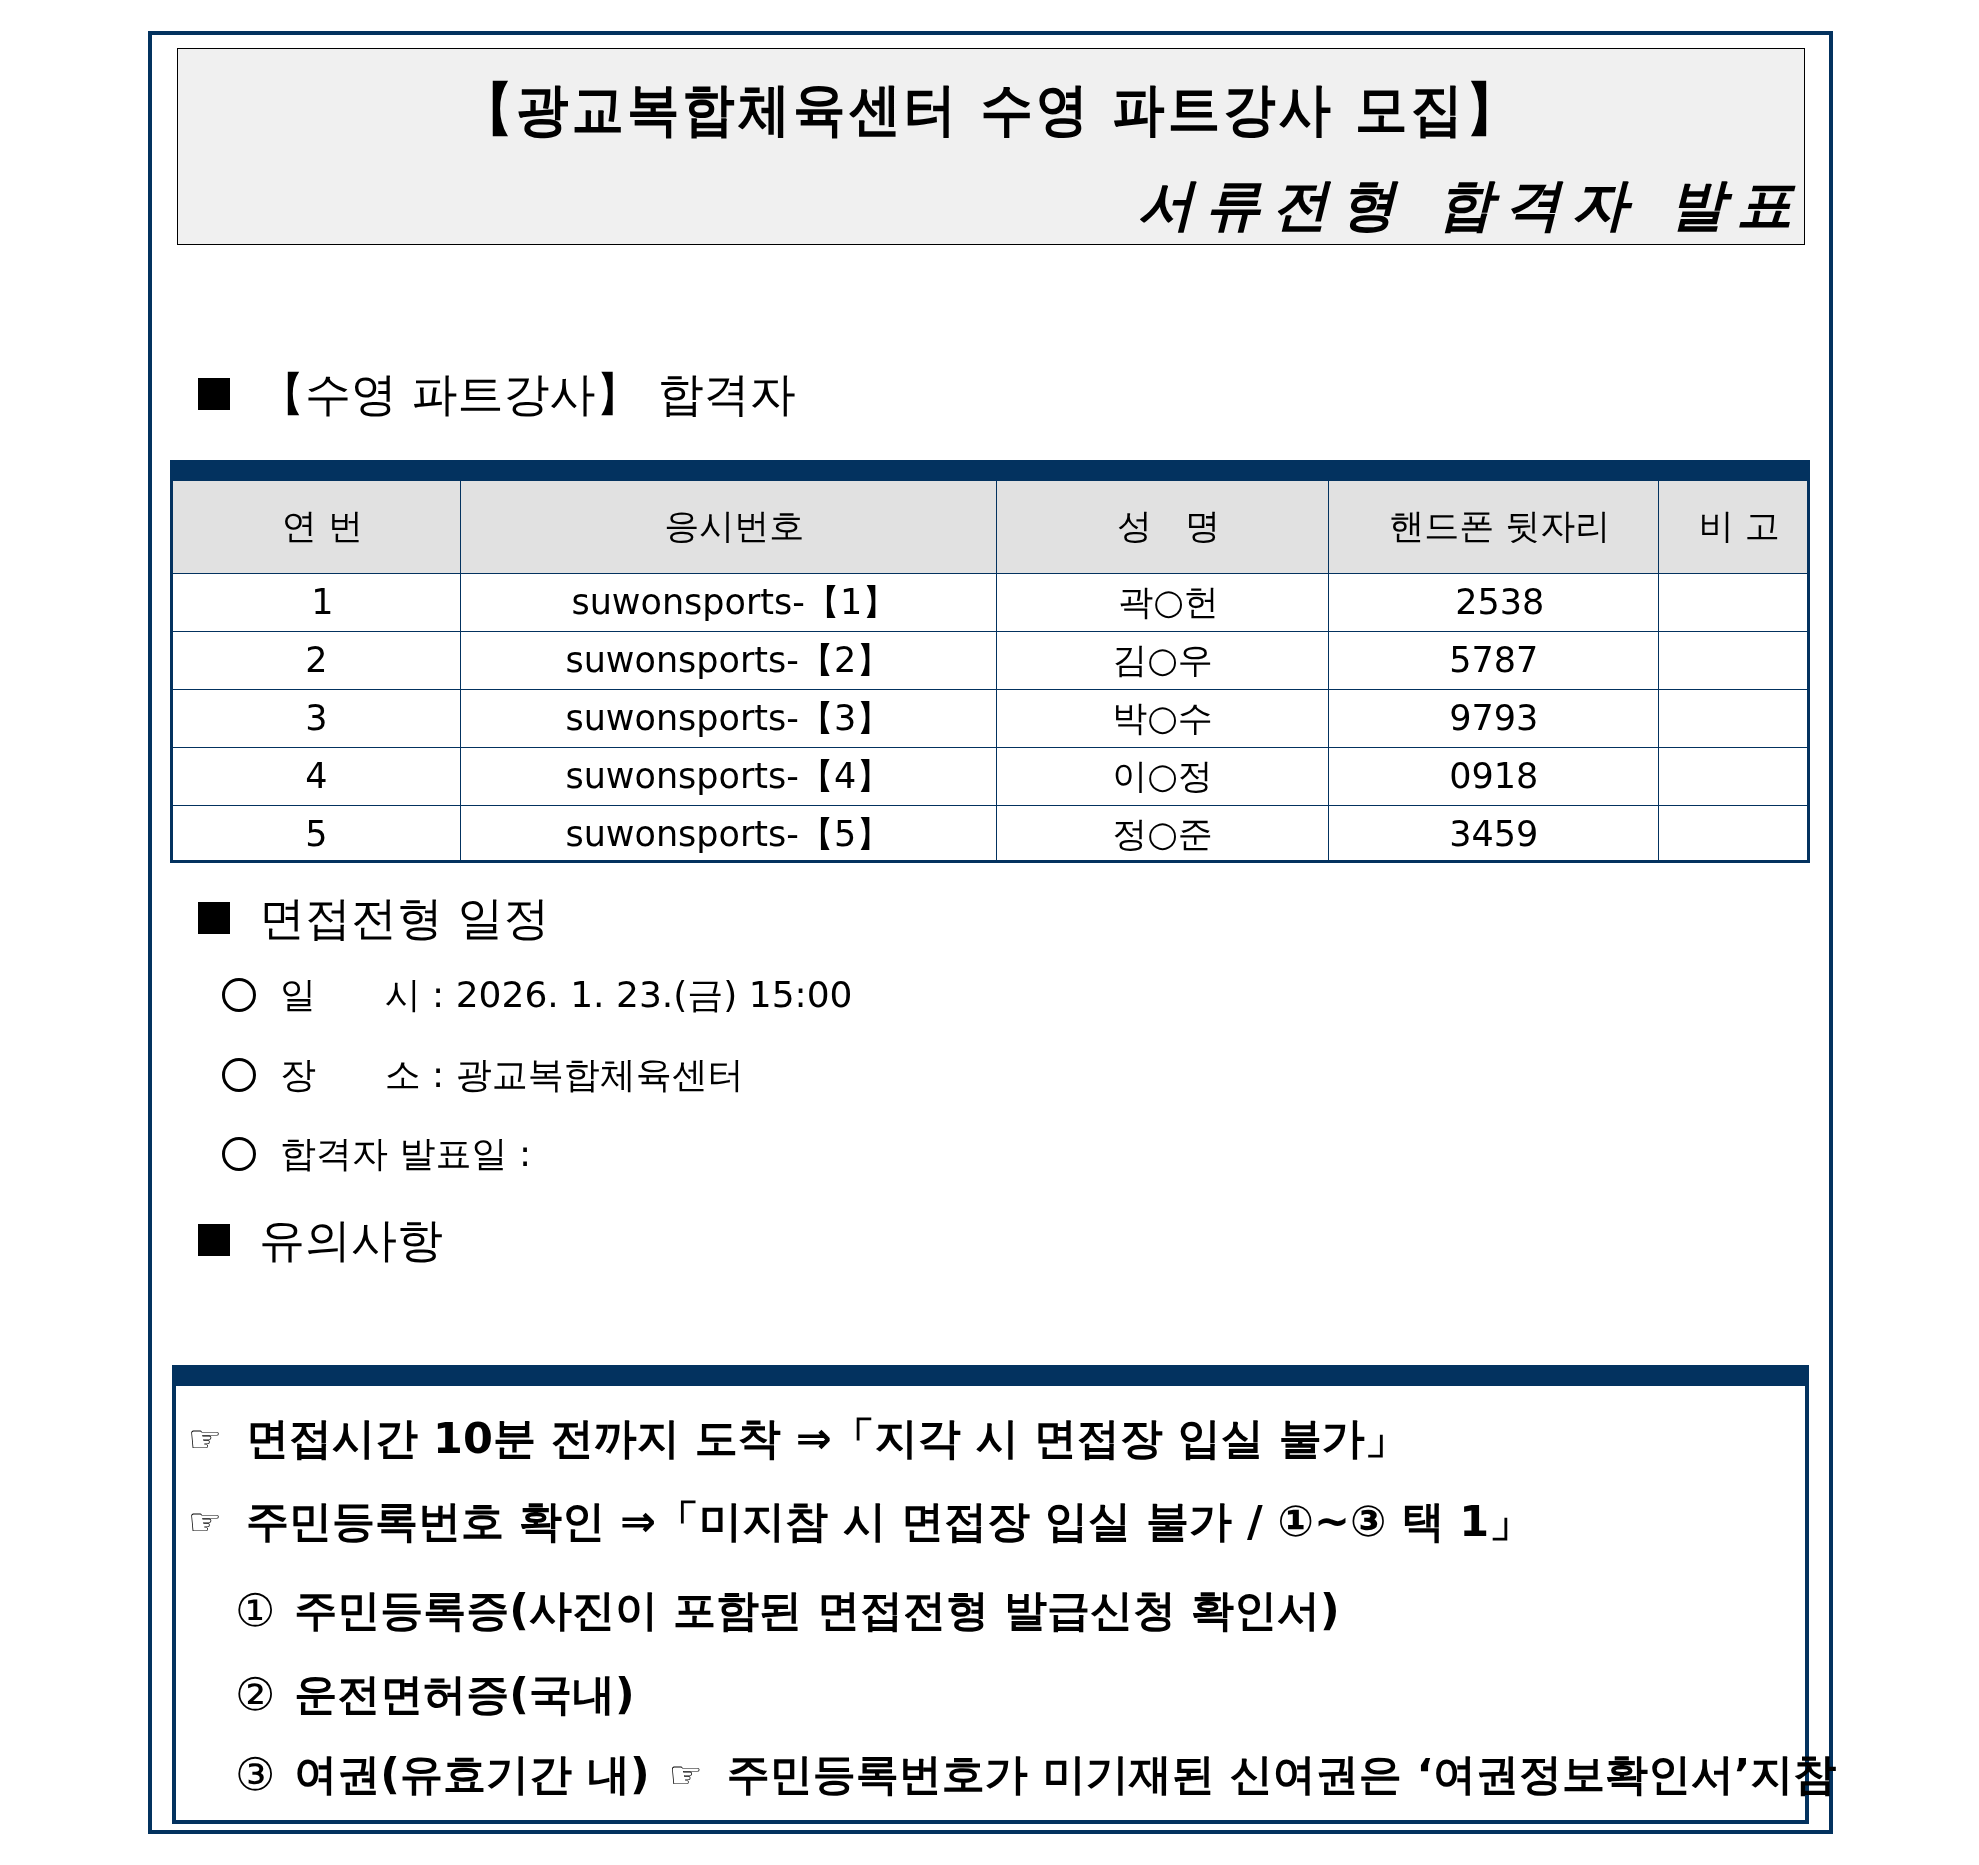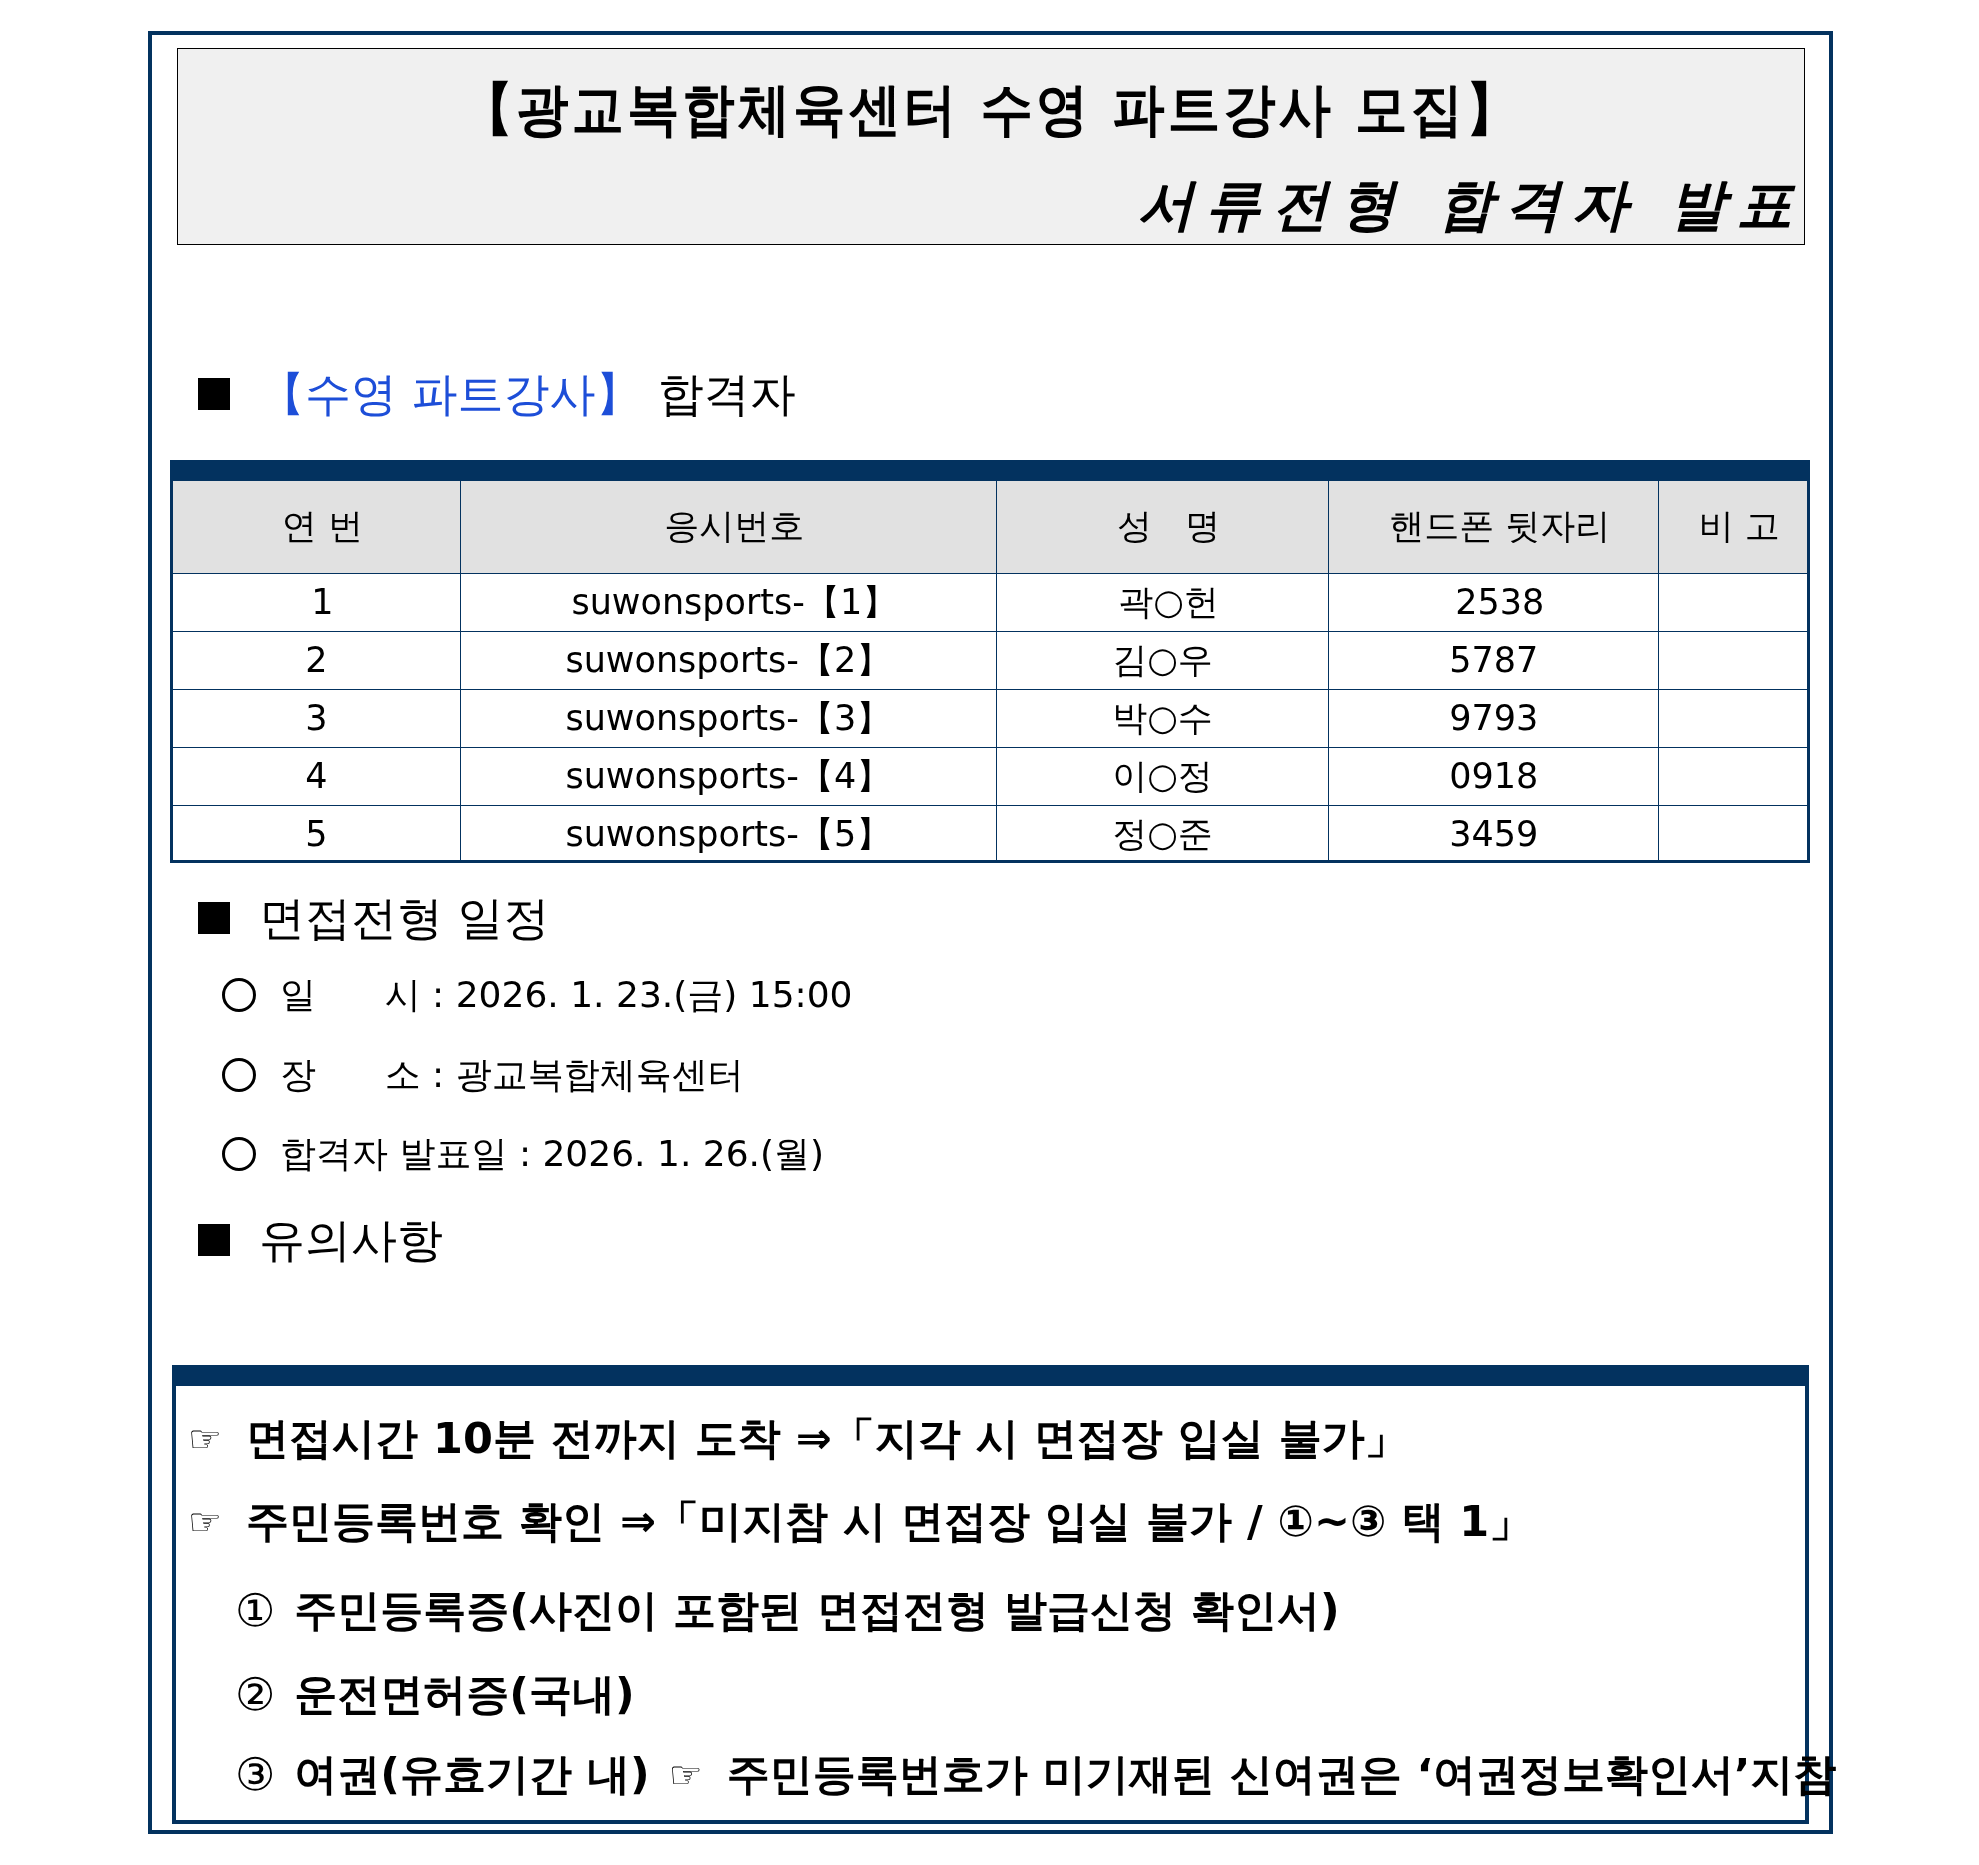--- a/index.html
+++ b/index.html
@@ -23,21 +23,21 @@
   .title-line2 {
     position: absolute; left: 0; right: 0; top: 128px; text-align: right;
     font-size: 56px; font-weight: bold; letter-spacing: 11.2px; line-height: 1; font-style: italic;
   }
 
   .section-head {
     position: absolute; left: 198px; font-size: 46px; line-height: 1;
     display: flex; align-items: center; white-space: nowrap;
   }
   .sq { display: inline-block; width: 32px; height: 32px; background: #000; margin-right: 29px; }
-  .blue { color: #1d4ed8; margin-right: 16px; }
+  .blue { color: #000000; margin-right: 16px; }
 
   
   .tbl {
     position: absolute; left: 170px; top: 460px; width: 1640px; height: 403px;
     border: 3.2px solid #03325f; border-top: 21px solid #03325f;
   }
   .tbl table { width: 100%; height: 100%; border-collapse: collapse; table-layout: fixed; }
   .tbl th, .tbl td {
     border: 1.6px solid #03325f; text-align: center; font-weight: normal;
     font-size: 35px; vertical-align: middle;
@@ -161,21 +161,20 @@
   <span class="circ"></span>
   <span>장      소</span>
   <span> : </span>
   <span>광교복합체육센터</span>
 </div>
 
 <div class="sched" style="top:1136px;">
   <span class="circ"></span>
   <span>합격자 발표일</span>
   <span> : </span>
-  <span>2026. 1. 26.(월)</span>
 </div>
 
 <div class="section-head" style="top:1217px;justify-content:space-between;">
   <span class="sq"></span>
   <span>유의사항</span>
 </div>
 
 <div class="notice"></div>
 
 <div class="n-line" style="left:188px; top:1417px;">

